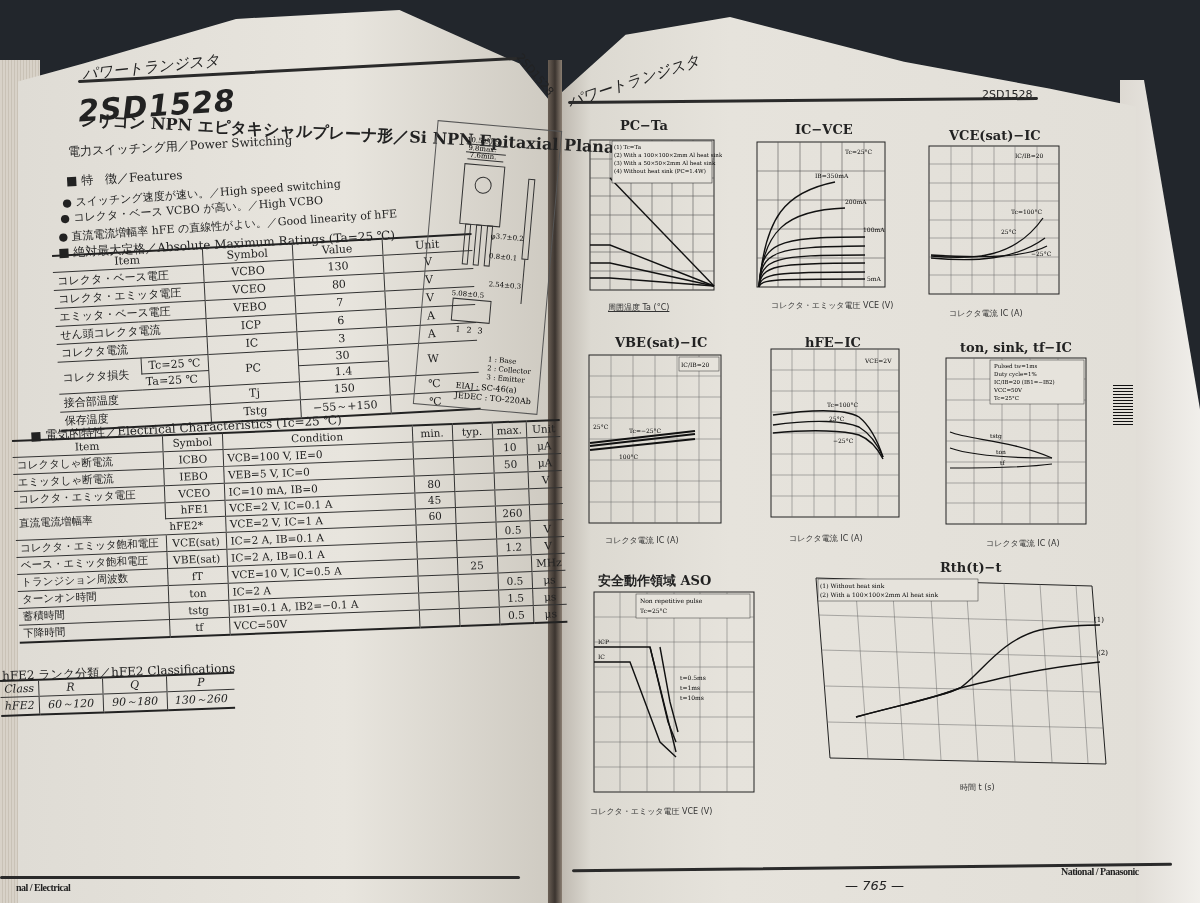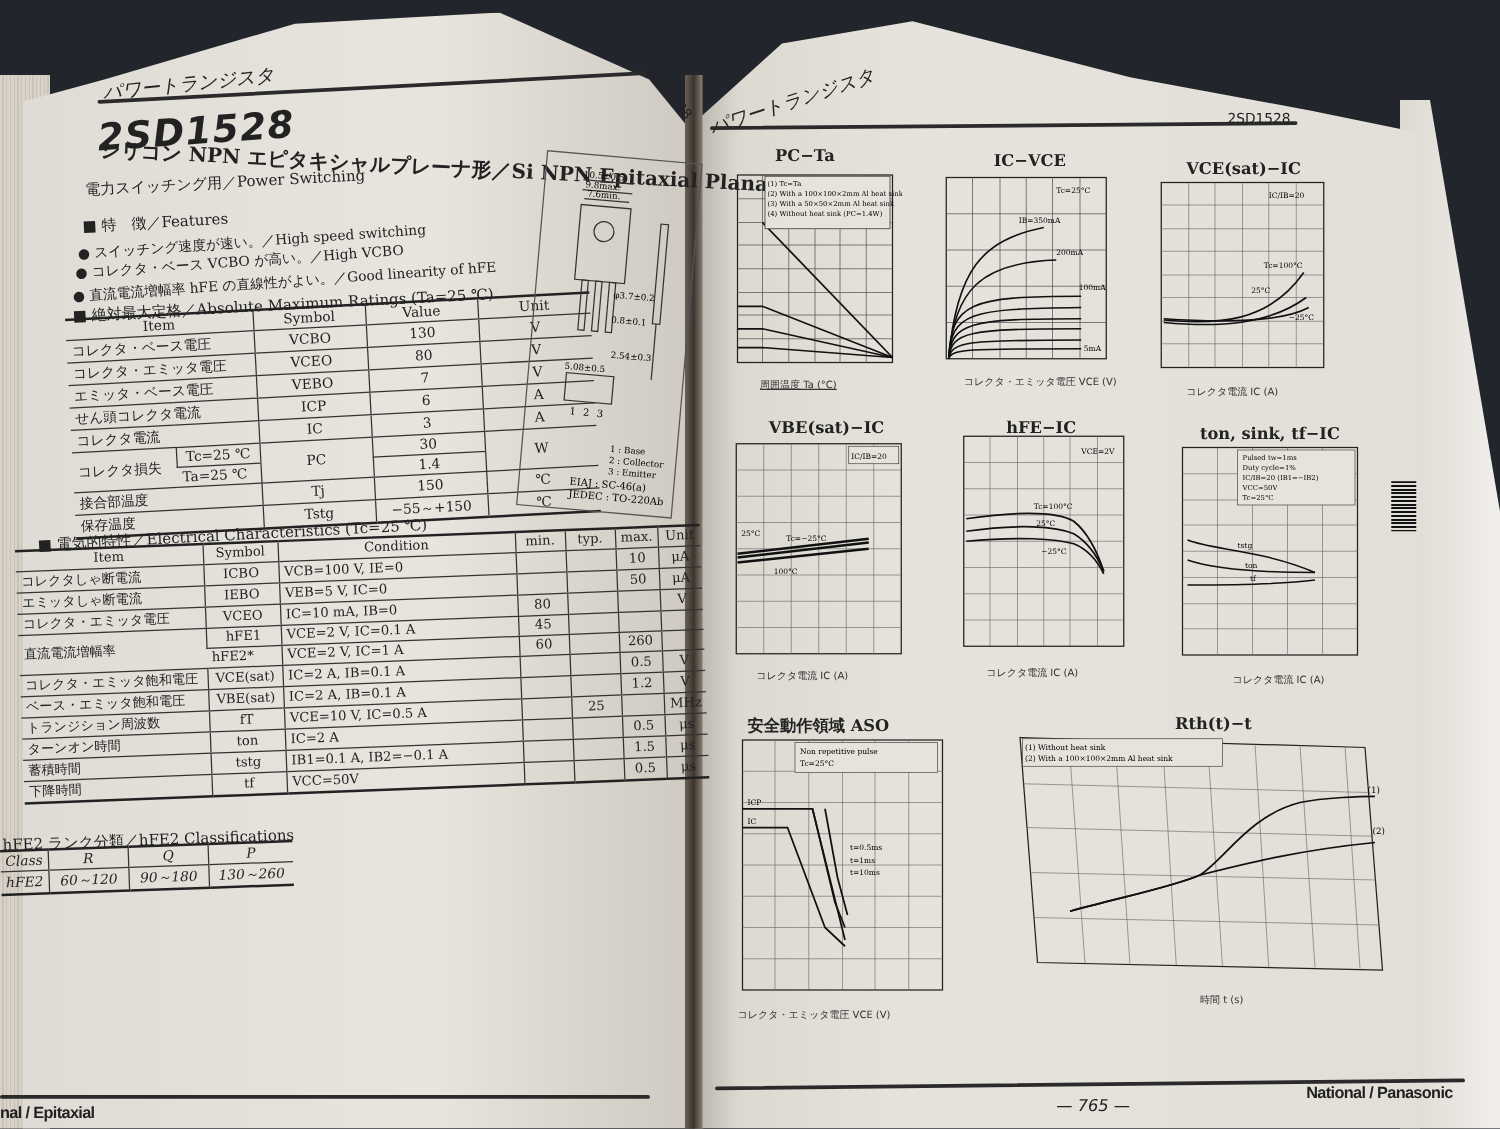--- a/index.html
+++ b/index.html
@@ -32,21 +32,21 @@
   table.spec tr.top th { border-top: 2px solid #222; }
   table.spec tr:last-child td { border-bottom: 2px solid #222; }
 
   .pkg { position: absolute; left: 425px; top: 125px; width: 125px; height: 285px; border: 1px solid #555; transform: rotate(5deg); }
 
   .chart { position: absolute; }
   .chart .title { position: absolute; font-weight: bold; font-size: 13px; white-space: nowrap; }
   .chart svg { position: absolute; }
   .chart .xl, .chart .yl { position: absolute; font-size: 8px; white-space: nowrap; font-family: "DejaVu Sans", sans-serif; color: #333; }
 
-  .footer-brand { font-family: Liberation Sans, sans-serif; font-weight: bold; font-size: 13px; letter-spacing: -0.5px; }
+  .footer-brand { font-family: Liberation Serif, serif; font-weight: bold; font-size: 10px; letter-spacing: -0.5px; margin-left: 16px; }
   .pgnum { font-family: "DejaVu Sans", sans-serif; font-size: 13px; }
   .thumbtab { position: absolute; left: 1113px; top: 385px; width: 20px; height: 40px;
     background: repeating-linear-gradient(180deg,#111 0 1.5px,transparent 1.5px 3px); }
 </style>
 </head>
 <body>
 
 <div class="page-stack-right"></div>
 <div class="book-edge-left"></div>
 <div class="page-left"></div>
@@ -297,21 +297,21 @@
     <text x="57" y="208" font-size="8">3</text>
     <text x="70" y="235" font-size="7">1 : Base</text>
     <text x="70" y="244" font-size="7">2 : Collector</text>
     <text x="70" y="253" font-size="7">3 : Emitter</text>
     <text x="40" y="264" font-size="8">EIAJ : SC-46(a)</text>
     <text x="40" y="274" font-size="8">JEDEC : TO-220Ab</text>
   </svg>
 </div>
 
 <div class="rule" style="left:0px;top:876px;width:520px;"></div>
-<div class="abs footer-brand" style="left:0px;top:882px;">nal / Epitaxial</div>
+<div class="abs footer-brand" style="left:0px;top:882px;">nal / Electrical</div>
 <div class="abs pgnum" style="left:240px;top:920px;">— 764 —</div>
 
 <div class="abs hdr-jp" style="left:565px;top:72px;transform:rotate(-18deg);">パワートランジスタ</div>
 <div class="rule" style="left:568px;top:99px;width:470px;transform:rotate(-0.5deg);"></div>
 <div class="abs" style="left:982px;top:88px;font-family:'DejaVu Sans',sans-serif;font-size:11px;">2SD1528</div>
 
 <div class="chart" style="left:572px;top:118px;width:150px;height:200px;">
   <div class="title" style="left:48px;top:0px;">PC−Ta</div>
   <svg width="150" height="200" viewBox="0 0 150 200">
     <g stroke="#555" stroke-width="0.6">
@@ -536,21 +536,21 @@
     <text x="60" y="41" font-size="6">Tc=25°C</text>
     <text x="18" y="72" font-size="6">ICP</text>
     <text x="18" y="87" font-size="6">IC</text>
     <text x="100" y="108" font-size="6">t=0.5ms</text>
     <text x="100" y="118" font-size="6">t=1ms</text>
     <text x="100" y="128" font-size="6">t=10ms</text>
   </svg>
   <div class="xl" style="left:10px;top:234px;">コレクタ・エミッタ電圧 VCE (V)</div>
 </div>
 
-<div class="chart" style="left:800px;top:572px;width:320px;height:240px;">
+<div class="chart" style="left:800px;top:560px;width:320px;height:240px;">
   <div class="title" style="left:140px;top:0px;">Rth(t)−t</div>
   <svg width="320" height="240" viewBox="0 0 320 240">
     <polygon points="16,18 292,26 306,204 30,198" fill="none" stroke="#222" stroke-width="1"></polygon>
     <g stroke="#666" stroke-width="0.5">
       <line x1="18" y1="55" x2="295" y2="62"></line>
         <line x1="21" y1="90" x2="298" y2="97"></line>
         <line x1="24" y1="126" x2="301" y2="132"></line>
         <line x1="27" y1="162" x2="303" y2="168"></line>
       <line x1="55" y1="19" x2="68" y2="199"></line>
         <line x1="92" y1="20" x2="104" y2="200"></line>

